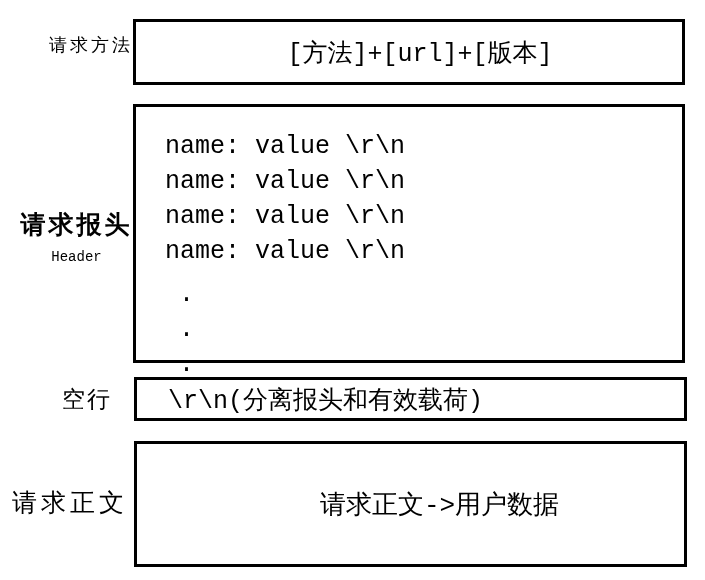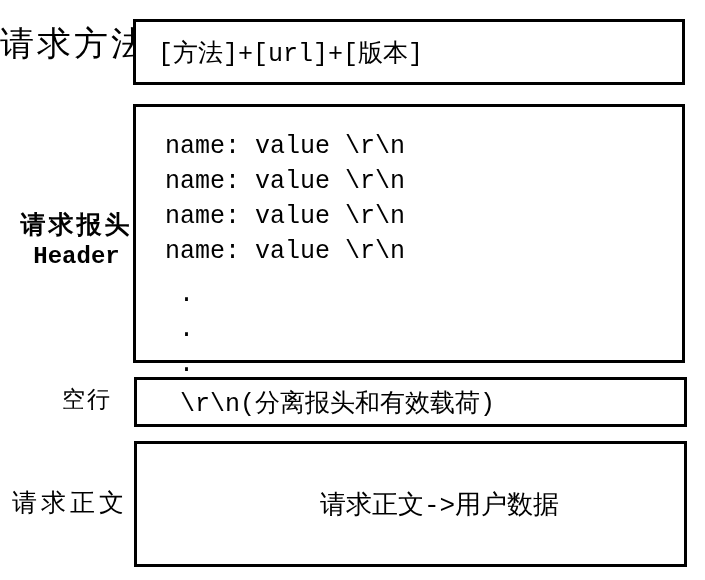--- a/index.html
+++ b/index.html
@@ -20,40 +20,40 @@
   }
   .vcenter { display: flex; align-items: center; }
   .label {
     position: absolute;
     text-align: right;
     white-space: nowrap;
     line-height: 26px;
   }
 
   
-  .label-method { left: 0; top: 33px; width: 133px; font-size: 34px; letter-spacing: 3px; }
-  .box-request-line { left: 133px; top: 19px; width: 552px; height: 66px; padding-left: 22px; font-size: 25px; }
+  .label-method { left: 0; top: 33px; width: 133px; font-size: 18px; letter-spacing: 3px; }
+  .box-request-line { left: 133px; top: 19px; width: 552px; height: 66px; padding-left: 22px; font-size: 25px; justify-content: center; }
 
   
   .label-header-block {
     position: absolute; left: 14px; top: 212px; width: 125px;
     text-align: center;
   }
   .label-header-cn { font-size: 25px; letter-spacing: 3px; line-height: 30px; font-weight: bold; }
-  .label-header-en { font-size: 24px; letter-spacing: 0; line-height: 30px; font-weight: bold; }
+  .label-header-en { font-size: 14px; letter-spacing: 0; line-height: 30px; }
   .box-headers {
     left: 133px; top: 104px; width: 552px; height: 259px;
     padding: 22px 0 0 29px; font-size: 25px; line-height: 35px;
   }
   .header-lines div { white-space: pre; }
   .dots { margin-top: 8px; padding-left: 14px; line-height: 35px; }
 
   
   .label-blank { left: 0; top: 388px; width: 112px; font-size: 23px; letter-spacing: 2px; }
-  .box-blank-line { left: 134px; top: 377px; width: 553px; height: 50px; padding-left: 43px; font-size: 25px; }
+  .box-blank-line { left: 134px; top: 377px; width: 553px; height: 44px; padding-left: 31px; font-size: 25px; }
 
   
   .label-body { left: 0; top: 492px; width: 128px; font-size: 25px; letter-spacing: 4px; }
   .box-body { left: 134px; top: 441px; width: 553px; height: 126px; padding-left: 58px; font-size: 26px; justify-content: center; }
 
   .box-text { white-space: pre; }
 </style>
 </head>
 <body>
 

